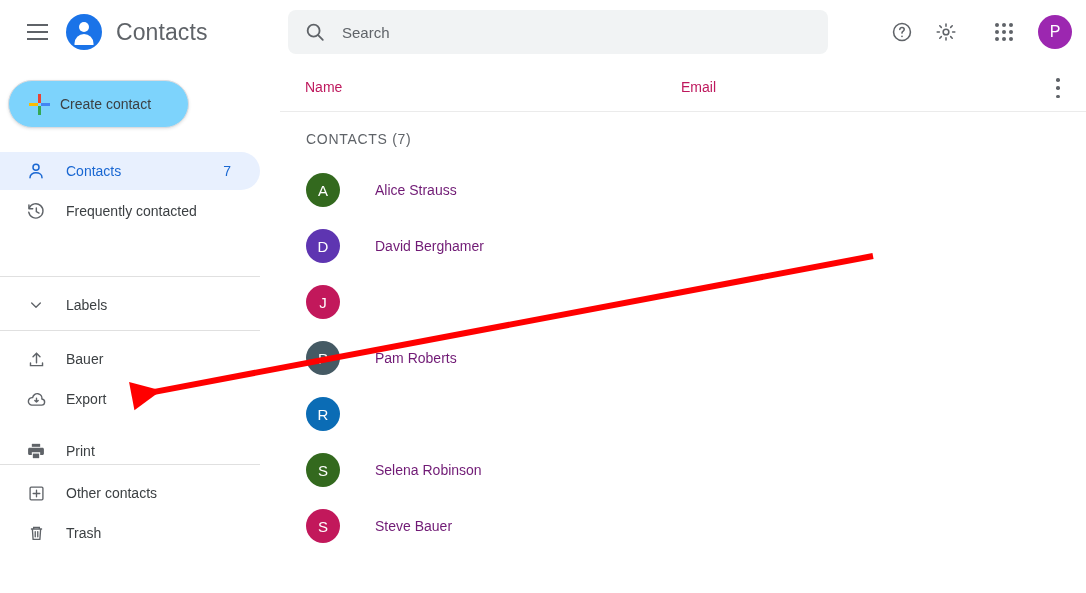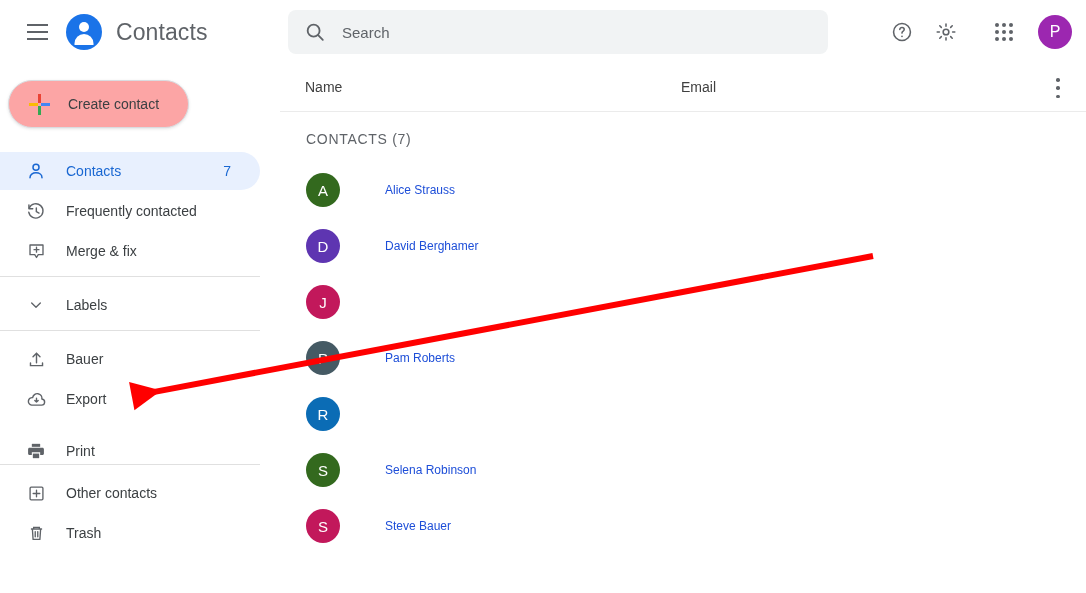--- a/index.html
+++ b/index.html
@@ -152,26 +152,26 @@
     left: 0; top: 64px;
     width: 280px; height: 529px;
     background: #fff;
   }
 
   .create-btn {
     position: absolute;
     left: 8px; top: 16px;
     width: 181px; height: 48px;
     border-radius: 24px;
-    background: #fca5a5;
+    background: #7dd3fc;
     border: 1px solid #dadce0;
     box-shadow: 0 1px 3px rgba(60,64,67,0.14);
     display: flex; align-items: center;
     padding-left: 20px;
-    gap: 18px;
+    gap: 10px;
     cursor: pointer;
     font-size: 14px;
     color: #3c4043;
   }
   .gplus {
     position: relative;
     width: 21px; height: 21px;
     flex: 0 0 21px;
   }
   .gplus i { position: absolute; display: block; }
@@ -232,21 +232,21 @@
   .table-head {
     position: absolute;
     left: 0; top: 0;
     width: 806px; height: 48px;
     border-bottom: 1px solid #ebebeb;
   }
   .th {
     position: absolute;
     top: 15px;
     font-size: 14px;
-    color: #404040;
+    color: #be185d;
   }
   .th-name  { left: 25px; }
   .th-email { left: 401px; }
 
   .kebab {
     position: absolute;
     right: 26px; top: 14px;
     width: 4px; height: 20px;
     display: flex; flex-direction: column;
     justify-content: space-between;
@@ -283,23 +283,23 @@
     margin-left: 26px;
     width: 34px; height: 34px;
     flex: 0 0 34px;
     border-radius: 50%;
     color: #fff;
     display: flex; align-items: center; justify-content: center;
     font-size: 15px;
     user-select: none;
   }
   .c-name {
-    margin-left: 45px;
-    font-size: 12px;
-    color: #1d4ed8;
+    margin-left: 35px;
+    font-size: 14px;
+    color: #701a75;
     width: 330px;
     white-space: nowrap;
     overflow: hidden;
   }
   .c-email {
     font-size: 14px;
     color: #3c4043;
     white-space: nowrap;
   }
 
@@ -397,29 +397,20 @@
       <span class="nav-ico">
         <svg width="20" height="20" viewBox="0 0 24 24" fill="none" stroke="#5f6368" stroke-width="1.7">
           <path d="M3.5 9.2V4.6M3.5 9.2h4.6" stroke-linecap="round"></path>
           <path d="M3.9 8.4A8.6 8.6 0 1 1 3.3 13.4" stroke-linecap="round"></path>
           <path d="M12.4 8.4v4.2l3.2 1.9" stroke-linecap="round"></path>
         </svg>
       </span>
       <span class="nav-label">Frequently contacted</span>
     </div>
 
-    <div class="nav-item" style="top:168px">
-      <span class="nav-ico">
-        <svg width="19" height="19" viewBox="0 0 24 24" fill="none" stroke="#5f6368" stroke-width="1.7">
-          <path d="M3.8 3.8h16.4v12.2h-6.0L12 19.6l-2.2-3.6H3.8z" stroke-linejoin="round"></path>
-          <path d="M12 6.6v6.2M8.9 9.7h6.2" stroke-linecap="round"></path>
-        </svg>
-      </span>
-      <span class="nav-label">Merge &amp; fix</span>
-    </div>
 
     <div class="sb-divider" style="top:212px"></div>
 
     <div class="nav-item" style="top:222px">
       <span class="nav-ico">
         <svg width="16" height="16" viewBox="0 0 24 24" fill="none" stroke="#5f6368" stroke-width="2">
           <path d="M5.5 9l6.5 6.5L18.5 9" stroke-linecap="round" stroke-linejoin="round"></path>
         </svg>
       </span>
       <span class="nav-label">Labels</span>

